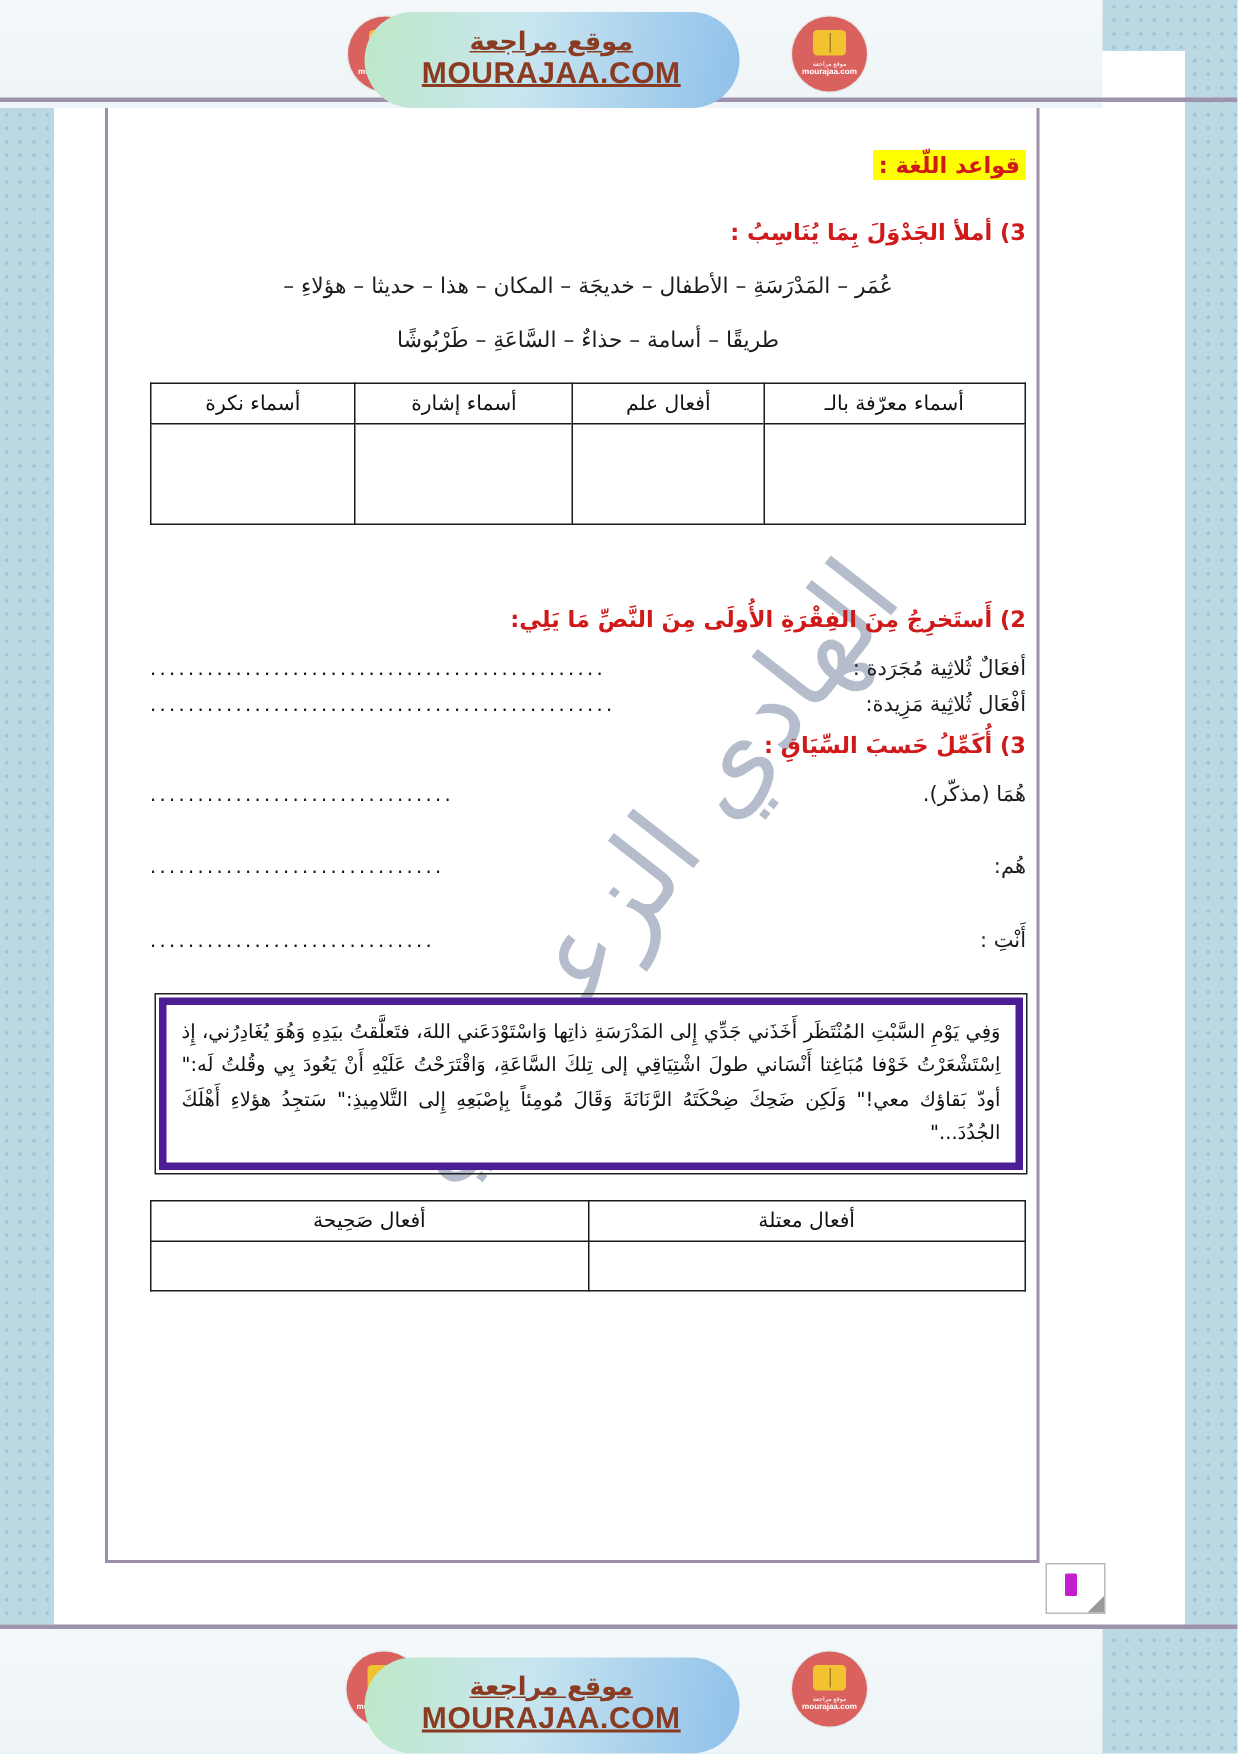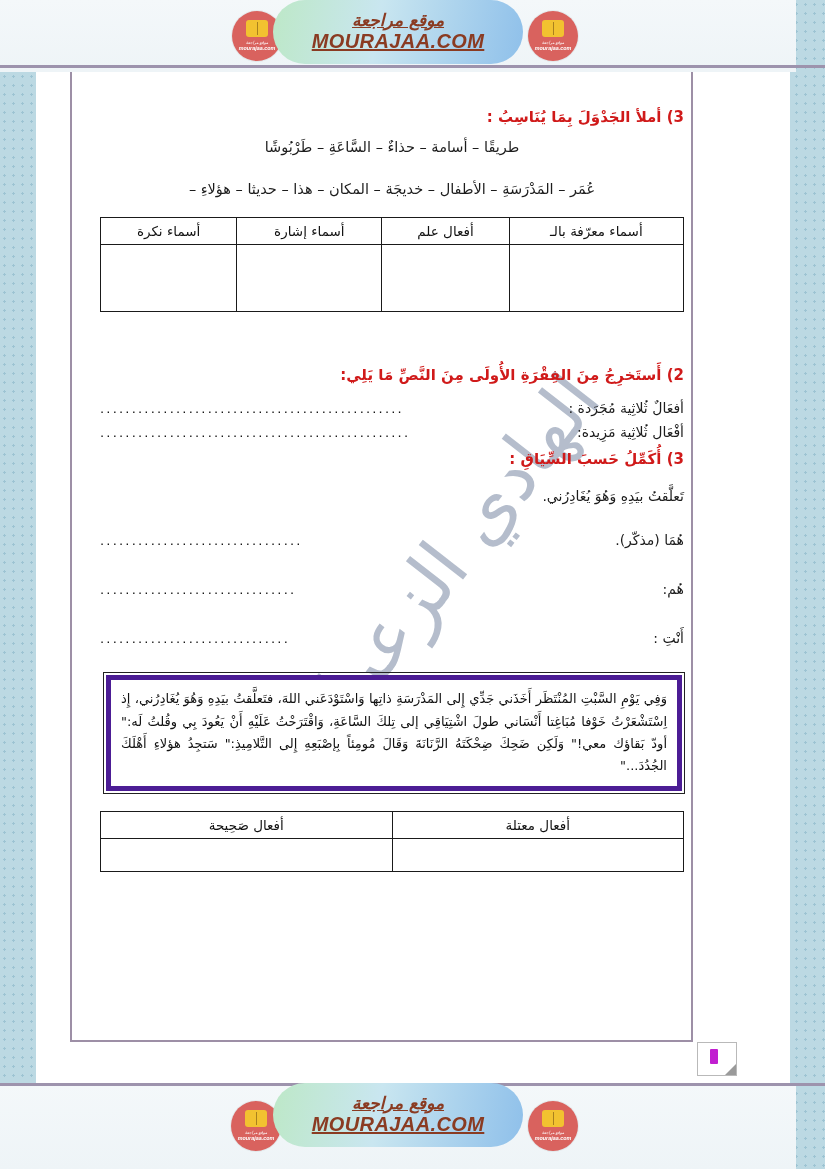--- a/index.html
+++ b/index.html
@@ -15,28 +15,27 @@
     background-color: #bcd9e3;
     background-image:
       radial-gradient(circle, rgba(120,170,190,0.45) 1px, transparent 1.2px);
     background-size: 9px 9px;
   }
 
   
   .banner {
     position: absolute;
     left: 0;
-    width: 796px;
+    width: 735px;
     height: 72px;
     background: linear-gradient(180deg, #f4f8fa 0%, #eef4f7 100%);
     display: flex;
-    align-items: flex-start;
+    align-items: flex-end;
     justify-content: center;
     z-index: 40;
-    font-style: italic;
   }
   .banner.top { top: 0; }
   .banner.bottom { top: 1083px; height: 86px; }
   .banner-underline {
     position: absolute;
     left: 0;
     width: 825px;
     height: 3px;
     background: #9d93ad;
   }
@@ -333,25 +332,28 @@
 
 <div class="paper"></div>
 <div class="paper-border"></div>
 
 <div class="watermark">
   <span>الهادي الزعراوي</span>
 </div>
 
 <div class="content">
 
+  <div>
+    <span class="title-hl">قواعد اللّغة :</span>
+  </div>
 
   <div class="q">3) أملأ الجَدْوَلَ بِمَا يُنَاسِبُ :</div>
 
+  <div class="wordlist">عُمَر – المَدْرَسَةِ – الأطفال – خديجَة – المكان – هذا – حديثا – هؤلاءِ –</div>
   <div class="wordlist" style="margin-top:-6px">طريقًا – أسامة – حذاءٌ – السَّاعَةِ – طَرْبُوشًا</div>
-  <div class="wordlist">عُمَر – المَدْرَسَةِ – الأطفال – خديجَة – المكان – هذا – حديثا – هؤلاءِ –</div>
 
   <table class="grid">
     <thead>
       <tr>
         <th>أسماء معرّفة بالـ</th>
         <th>أفعال علم</th>
         <th>أسماء إشارة</th>
         <th>أسماء نكرة</th>
       </tr>
     </thead>
@@ -370,21 +372,20 @@
   <div class="subline">
     <span class="lbl">أفعَالٌ ثُلاثِية مُجَرَدة :</span>
     <span class="dots">................................................</span>
   </div>
   <div class="subline">
     <span class="lbl">أفْعَال ثُلاثِية مَزِيدة:</span>
     <span class="dots">.................................................</span>
   </div>
 
   <div class="q q3">3) أُكَمِّلُ حَسبَ السِّيَاقِ :</div>
-  <div class="sent">تَعلَّقتُ بيَدِهِ وَهُوَ يُغَادِرُني.</div>
 
   <div class="subline blank-row">
     <span class="lbl">هُمَا (مذكّر).</span>
     <span class="dots">................................</span>
   </div>
   <div class="subline blank-row">
     <span class="lbl">هُم:</span>
     <span class="dots">...............................</span>
   </div>
   <div class="subline blank-row">

